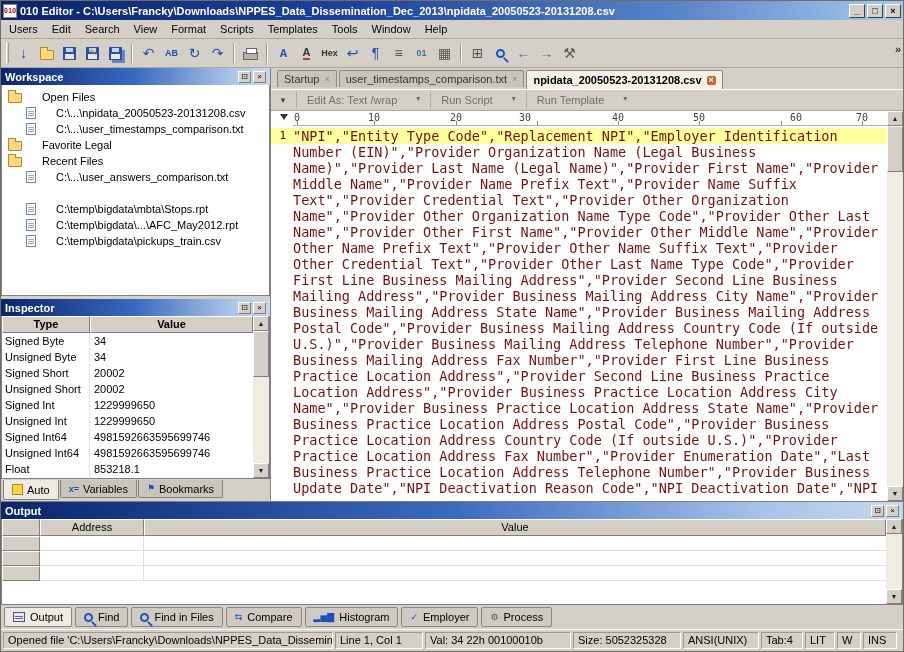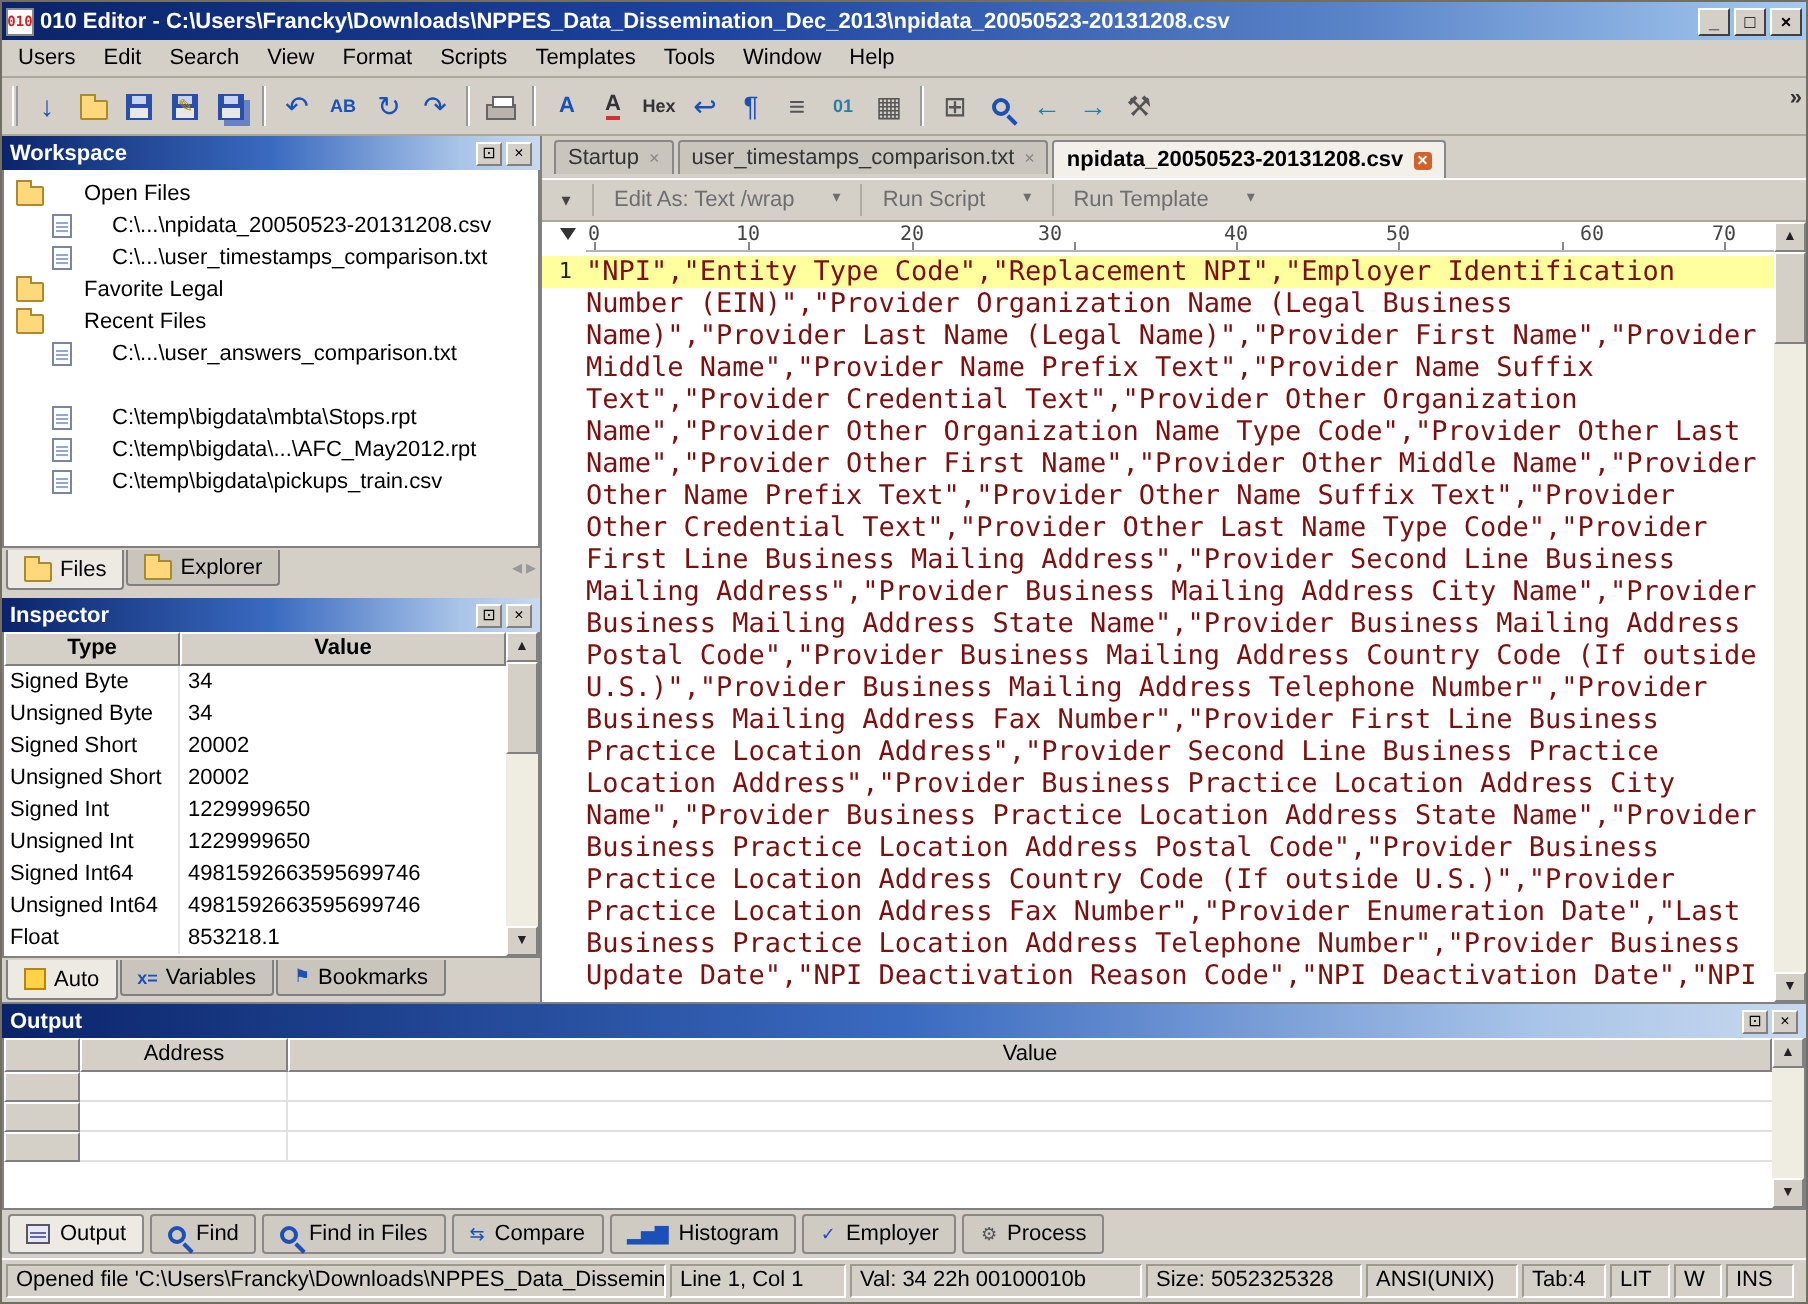--- a/index.html
+++ b/index.html
@@ -283,34 +283,20 @@
               <span>C:\temp\bigdata\mbta\Stops.rpt</span>
             </div>
           <div class="trow lv1">
               <span class="i-page"></span>
               <span>C:\temp\bigdata\...\AFC_May2012.rpt</span>
             </div>
           <div class="trow lv1">
               <span class="i-page"></span>
               <span>C:\temp\bigdata\pickups_train.csv</span>
             </div>
-        </div>
-        <div class="ptabs">
-          <span class="btab act">
-              <span class="i-folder"></span>
-              <span>Files</span>
-            </span>
-          <span class="btab">
-              <span class="i-folder"></span>
-              <span>Explorer</span>
-            </span>
-          <span class="tabscroll">
-            <span>◂</span>
-            <span>▸</span>
-          </span>
         </div>
       </div>
 
       <div class="vsplit"></div>
 
       <div class="panel inspector">
         <div class="phead">
           <span>Inspector</span>
           <span class="sp"></span>
           <span class="phbtn">⊡</span>

